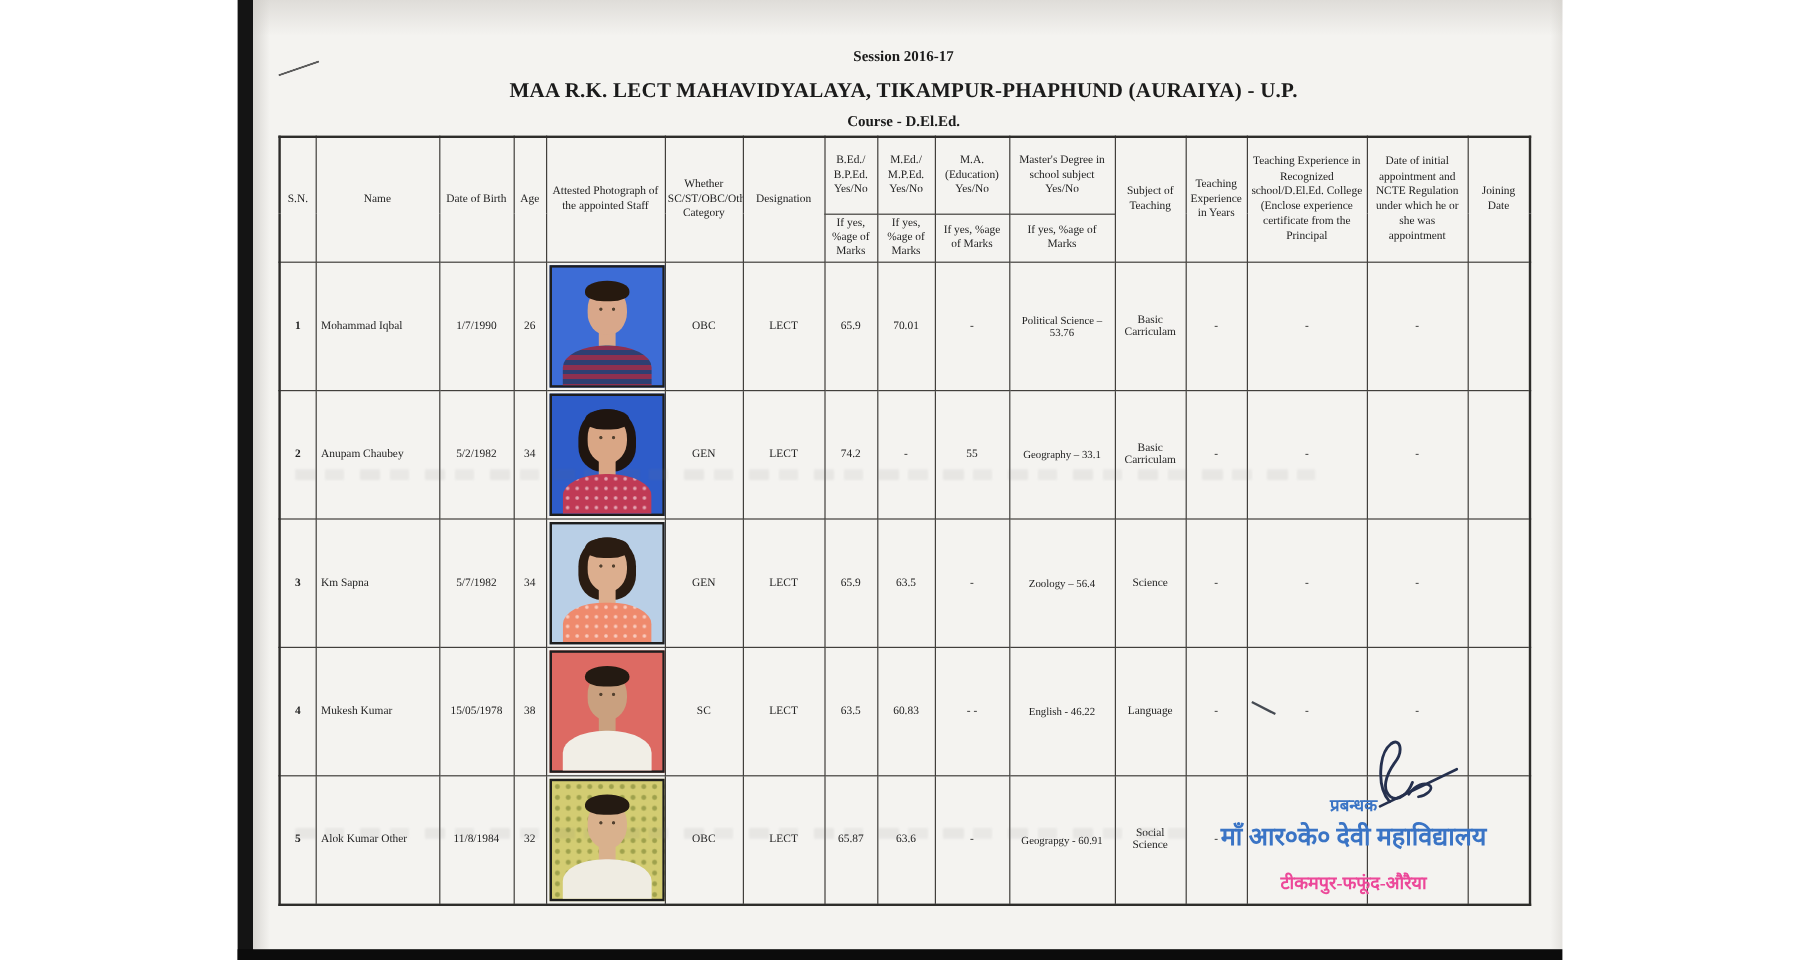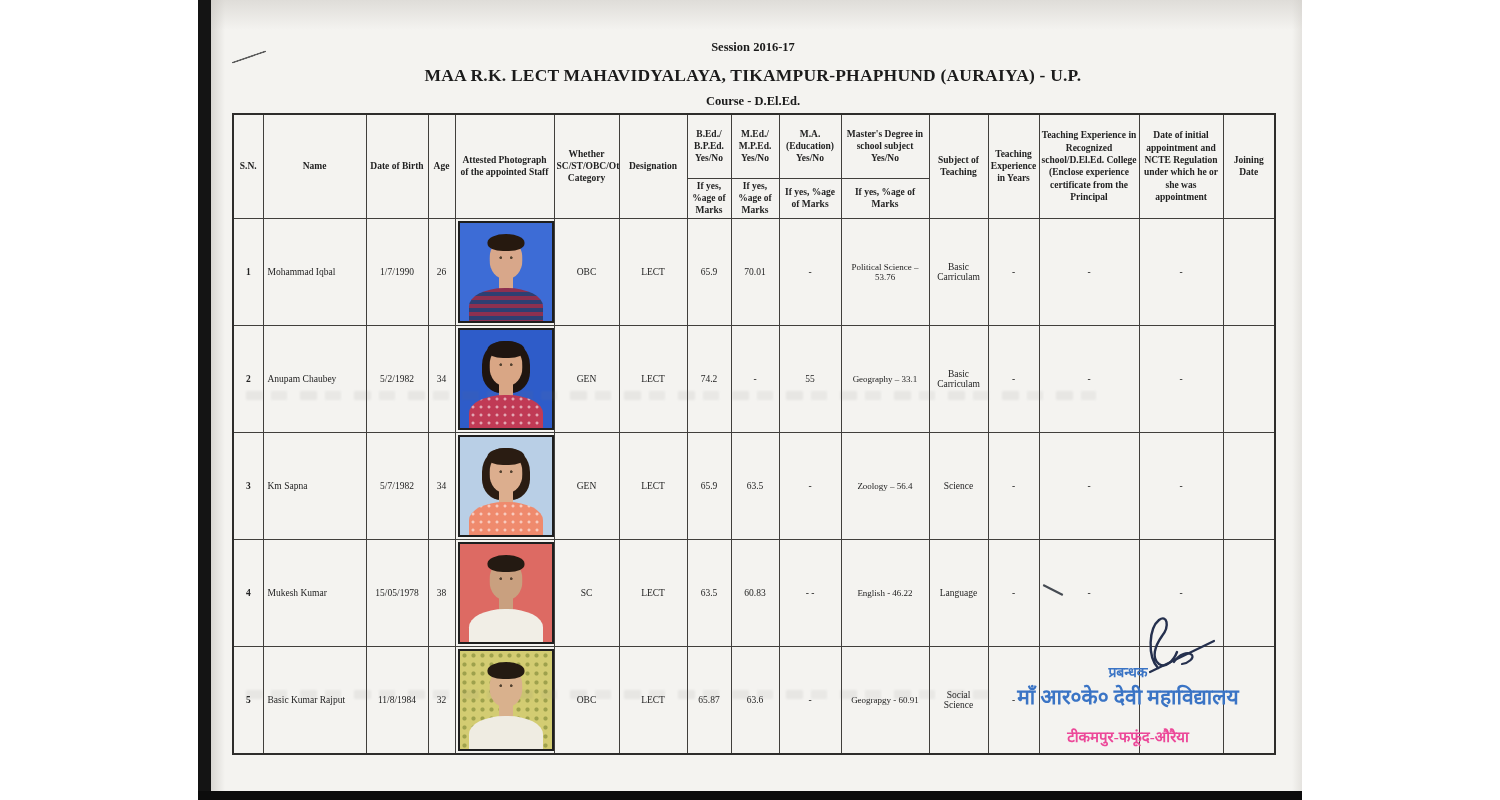--- a/index.html
+++ b/index.html
@@ -25,21 +25,21 @@
   .title-college{font-size:17.5px;font-weight:bold;letter-spacing:.2px;margin-bottom:8px;}
   .title-course{font-size:12.5px;font-weight:bold;}
   
   table.staff-table{
     position:absolute;left:232px;top:113px;width:1042px;
     border-collapse:collapse;table-layout:fixed;color:#232323;
     border:2px solid #2e2d2b;
   }
   .staff-table th,.staff-table td{border:1px solid #413f3c;overflow:hidden;}
   .staff-table th{
-    font-size:9.5px;font-weight:bold;line-height:1.3;text-align:center;
+    font-size:9.5px;font-weight:normal;line-height:1.3;text-align:center;
     vertical-align:middle;padding:1px 2px;color:#222;
   }
   thead tr.tier1{height:64px;}
   thead tr.tier2{height:31px;}
   tbody tr{height:105px;}
   tbody tr:nth-child(4),tbody tr:nth-child(5){height:100px;}
   tbody td{font-size:9.5px;text-align:center;vertical-align:middle;padding:1px 2px;}
   td.col-sn{font-weight:bold;}
   td.col-name{text-align:left;padding-left:4px;}
   td.col-masters{font-size:9px;}
@@ -265,21 +265,21 @@
         <td class="col-ma">- -</td>
         <td class="col-masters">English - 46.22</td>
         <td class="col-subject">Language</td>
         <td class="col-exp-years">-</td>
         <td class="col-exp-recognized">-</td>
         <td class="col-initial-appointment">-</td>
         <td class="col-joining"></td>
       </tr>
       <tr>
         <td class="col-sn">5</td>
-        <td class="col-name">Basic Kumar Rajput</td>
+        <td class="col-name">Alok Kumar Other</td>
         <td class="col-dob">11/8/1984</td>
         <td class="col-age">32</td>
         <td class="col-photo">
           <div class="photo mottled" style="--bg: #d3cc72; --skin: #d9b18d; --hair: #241a12; --shirt: #efece2; --shirt2: #efece2;">
             <div class="neck"></div>
             <div class="torso"></div>
             <div class="head"></div>
             <div class="hair-top"></div>
           </div>
         </td>

